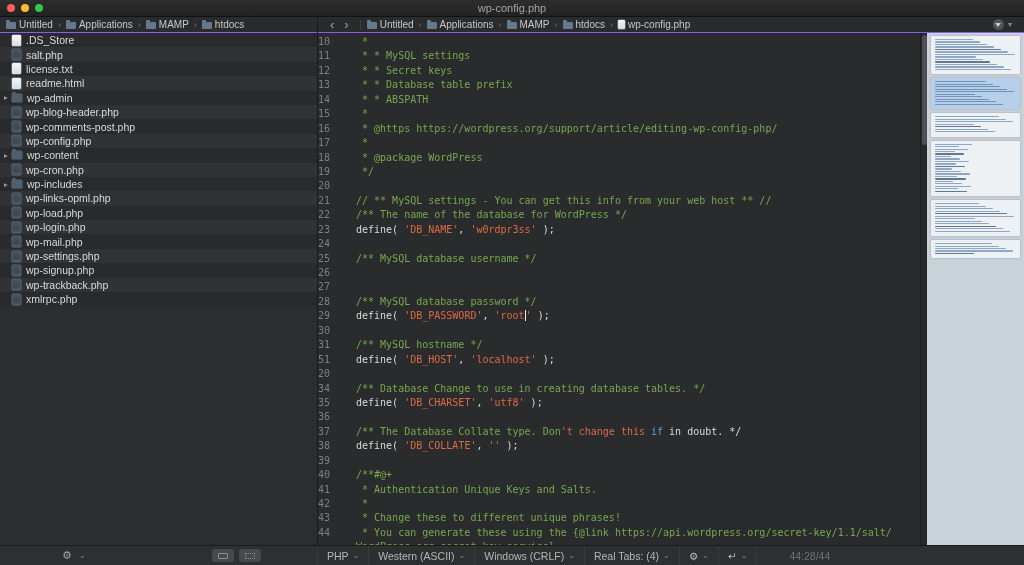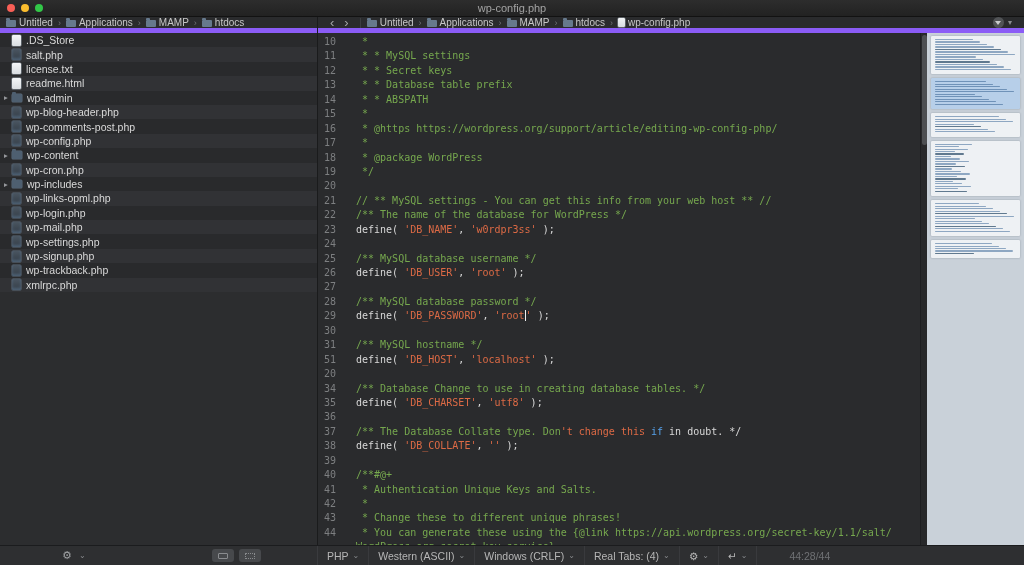--- a/index.html
+++ b/index.html
@@ -21,21 +21,21 @@
   .dot.red{ background:#f95f56; } .dot.yellow{ background:#fbbd2e; } .dot.green{ background:#32c748; }
   .win-title{ font-size:11px; color:#a3a3a3; }
 
   
   .main{ display:flex; height:528px; }
   .sidebar{ width:318px; flex:none; background:#2c2d2f; border-right:1px solid #1a1b1c; display:flex; flex-direction:column; }
   .right-col{ flex:1; min-width:0; display:flex; flex-direction:column; }
 
   
   .crumbbar{
-    height:16px; flex:none; background:#2a2b2d; border-bottom:5px solid #8b5cf6;
+    height:16px; flex:none; background:#2a2b2d; border-bottom:1px solid #8b5cf6;
     display:flex; align-items:center; padding:0 6px; overflow:hidden;
   }
   .crumb-items{ display:flex; align-items:center; white-space:nowrap; }
   .crumb-item{ display:flex; align-items:center; gap:3px; }
   .crumb-label{ font-size:10px; color:#c7c7c7; }
   .crumb-sep{ font-size:9px; color:#707276; margin:0 5px; }
   .icon-folder{ width:10px; height:7px; background:#66798c; border-radius:1px; position:relative; display:inline-block; margin-top:1px;}
   .icon-folder::before{ content:""; position:absolute; top:-2px; left:0; width:4px; height:2px; background:#66798c; border-radius:1px 1px 0 0; }
   .icon-page{ width:7px; height:9px; background:linear-gradient(#f2f4f6,#d7dbdf); border-radius:1px; display:inline-block; box-shadow:0 0 0 0.5px #8d97a0; }
   .nav-arrow{ color:#a2a4a6; font-size:13px; line-height:14px; margin:0 5px; cursor:default; }
@@ -59,21 +59,21 @@
   .ic-folder::before{ content:""; position:absolute; top:-2px; left:0; width:4px; height:2px; background:#4e5f70; border-radius:1px 1px 0 0; }
   .file-label{ font-size:10.5px; color:#d9d9d9; white-space:nowrap; }
 
   
   .content-row{ flex:1; display:flex; min-height:0; }
   .codearea{
     flex:1; min-width:0; overflow:hidden; background:var(--background,#2a2b2d);
     font-family:"DejaVu Sans Mono",monospace; font-size:10px; line-height:14.45px; padding-top:2px;
   }
   .code-line{ display:flex; height:14.45px; white-space:pre; }
-  .lnum{ width:24px; flex:none; text-align:center; color:#7d7f81; margin-right:14px; }
+  .lnum{ width:24px; flex:none; text-align:left; color:#7d7f81; margin-right:14px; }
   .ltext{ white-space:pre; }
   .tok-cm{ color:var(--comment,#76a84e); }
   .tok-str{ color:var(--string,#dd6a45); }
   .tok-pl{ color:var(--plain,#d8d8d8); }
   .tok-kw{ color:var(--keyword,#55a0e8); }
   .cursor{ display:inline-block; width:1px; height:11px; background:#f0f0f0; vertical-align:-2px; }
 
   
   .vscroll{ width:7px; flex:none; background:#27282a; border-left:1px solid #1d1e20; position:relative; }
   .vthumb{ position:absolute; top:2px; left:1px; width:5px; height:110px; background:#4d4f52; border-radius:3px; }
@@ -193,20 +193,25 @@
         </div>
         <div class="file-row">
           <span class="disclosure">▸</span>
           <span class="file-icon ic-folder"></span>
           <span class="file-label">wp-includes</span>
         </div>
         <div class="file-row">
           <span class="disclosure"></span>
           <span class="file-icon ic-php"></span>
           <span class="file-label">wp-links-opml.php</span>
+        </div>
+        <div class="file-row">
+          <span class="disclosure"></span>
+          <span class="file-icon ic-php"></span>
+          <span class="file-label">wp-load.php</span>
         </div>
         <div class="file-row">
           <span class="disclosure"></span>
           <span class="file-icon ic-php"></span>
           <span class="file-label">wp-login.php</span>
         </div>
         <div class="file-row">
           <span class="disclosure"></span>
           <span class="file-icon ic-php"></span>
           <span class="file-label">wp-mail.php</span>
@@ -282,21 +287,21 @@
           <div class="code-line"><span class="lnum">16</span><span class="ltext"><span class="tok-cm"> * @https https://wordpress.org/support/article/editing-wp-config-php/</span></span></div>
           <div class="code-line"><span class="lnum">17</span><span class="ltext"><span class="tok-cm"> *</span></span></div>
           <div class="code-line"><span class="lnum">18</span><span class="ltext"><span class="tok-cm"> * @package WordPress</span></span></div>
           <div class="code-line"><span class="lnum">19</span><span class="ltext"><span class="tok-cm"> */</span></span></div>
           <div class="code-line"><span class="lnum">20</span><span class="ltext"></span></div>
           <div class="code-line"><span class="lnum">21</span><span class="ltext"><span class="tok-cm">// ** MySQL settings - You can get this info from your web host ** //</span></span></div>
           <div class="code-line"><span class="lnum">22</span><span class="ltext"><span class="tok-cm">/** The name of the database for WordPress */</span></span></div>
           <div class="code-line"><span class="lnum">23</span><span class="ltext"><span class="tok-pl">define( </span><span class="tok-str">'DB_NAME'</span><span class="tok-pl">, </span><span class="tok-str">'w0rdpr3ss'</span><span class="tok-pl"> );</span></span></div>
           <div class="code-line"><span class="lnum">24</span><span class="ltext"></span></div>
           <div class="code-line"><span class="lnum">25</span><span class="ltext"><span class="tok-cm">/** MySQL database username */</span></span></div>
-          <div class="code-line"><span class="lnum">26</span><span class="ltext"><span class="tok-pl">define( </span><span class="tok-str">'DB_USER'</span><span class="tok-pl">, </span><span class="tok-str">'root'</span><span class="tok-pl"> );</span></span></div>
+          <div class="code-line"><span class="lnum">26</span></div>
           <div class="code-line"><span class="lnum">27</span><span class="ltext"></span></div>
           <div class="code-line"><span class="lnum">28</span><span class="ltext"><span class="tok-cm">/** MySQL database password */</span></span></div>
           <div class="code-line"><span class="lnum">29</span><span class="ltext"><span class="tok-pl">define( </span><span class="tok-str">'DB_PASSWORD'</span><span class="tok-pl">, </span><span class="tok-str">'root</span><span class="cursor"></span><span class="tok-str">'</span><span class="tok-pl"> );</span></span></div>
           <div class="code-line"><span class="lnum">30</span><span class="ltext"></span></div>
           <div class="code-line"><span class="lnum">31</span><span class="ltext"><span class="tok-cm">/** MySQL hostname */</span></span></div>
           <div class="code-line"><span class="lnum">51</span><span class="ltext"><span class="tok-pl">define( </span><span class="tok-str">'DB_HOST'</span><span class="tok-pl">, </span><span class="tok-str">'localhost'</span><span class="tok-pl"> );</span></span></div>
           <div class="code-line"><span class="lnum">20</span><span class="ltext"></span></div>
           <div class="code-line"><span class="lnum">34</span><span class="ltext"><span class="tok-cm">/** Database Change to use in creating database tables. */</span></span></div>
           <div class="code-line"><span class="lnum">35</span><span class="ltext"><span class="tok-pl">define( </span><span class="tok-str">'DB_CHARSET'</span><span class="tok-pl">, </span><span class="tok-str">'utf8'</span><span class="tok-pl"> );</span></span></div>
           <div class="code-line"><span class="lnum">36</span><span class="ltext"></span></div>

